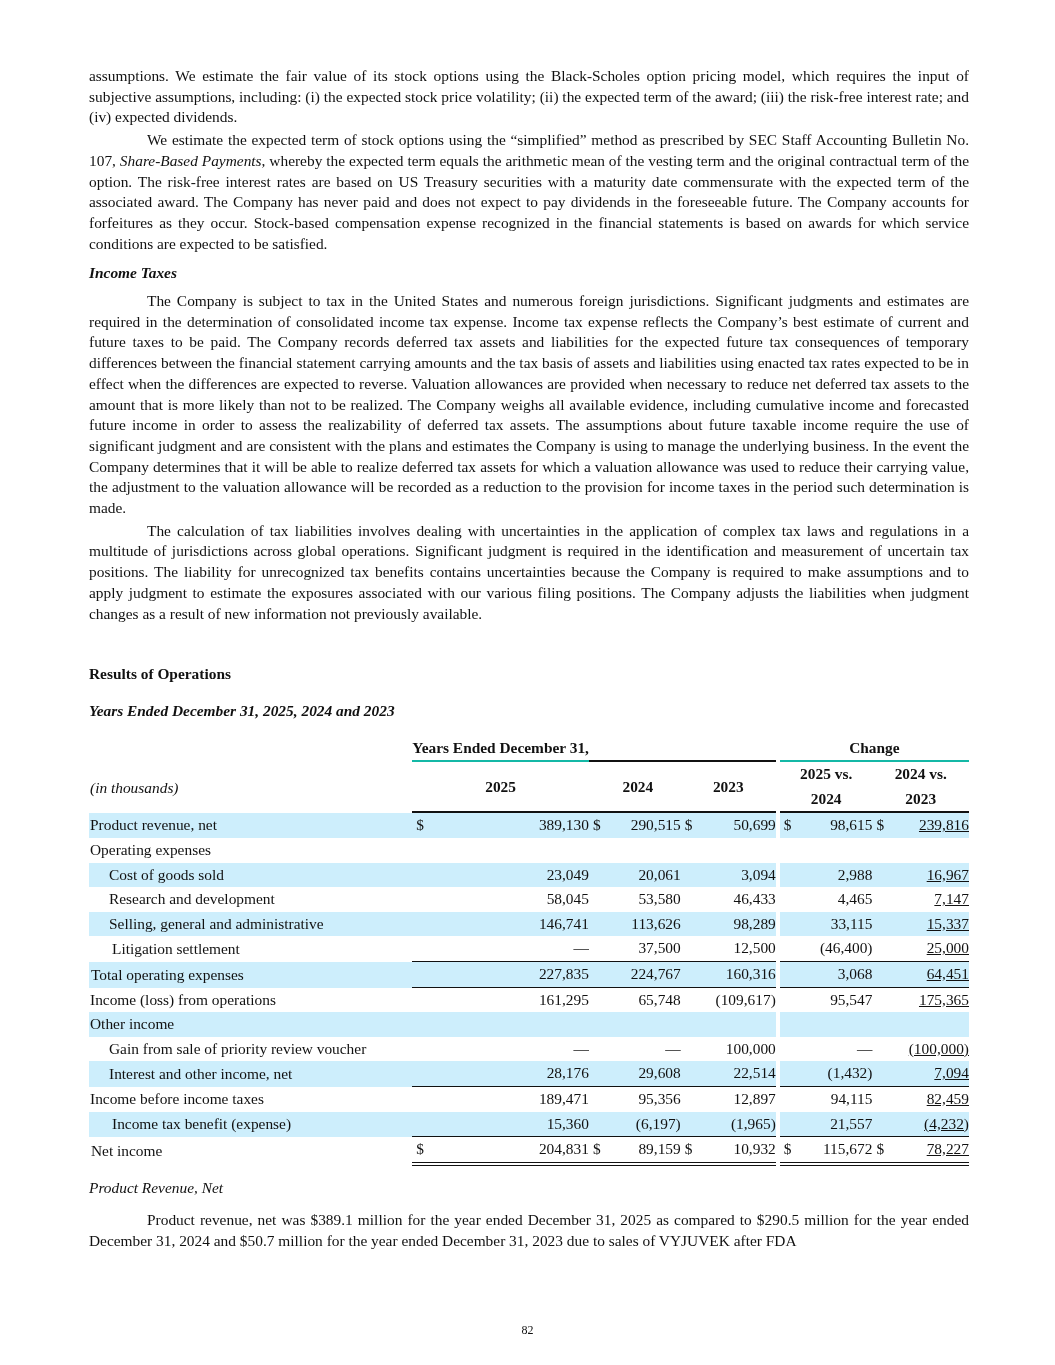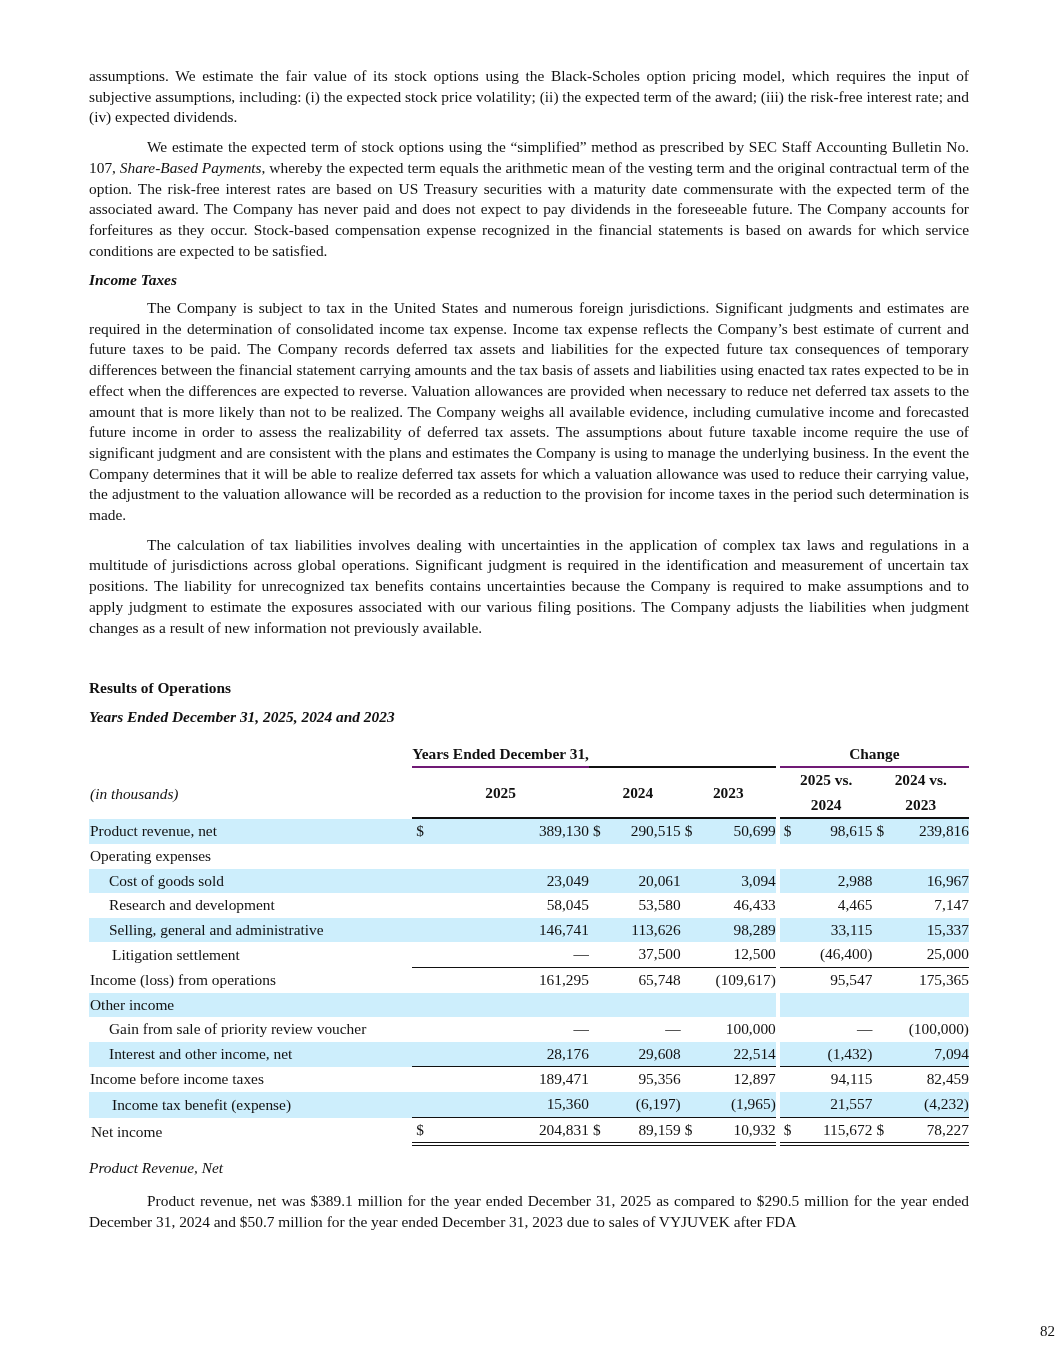--- a/index.html
+++ b/index.html
@@ -5,60 +5,60 @@
   html, body { margin: 0; padding: 0; background: #ffffff; }
   body {
     width: 1055px; height: 1365px; position: relative; overflow: hidden;
     font-family: "Liberation Serif", "DejaVu Serif", serif;
     color: #111;
     font-size: 15.4px;
   }
   .page { position: absolute; left: 89px; top: 66px; width: 880px; }
   p { margin: 0; line-height: 20.7px; text-align: justify; }
   .indent { text-indent: 58px; }
-  .para-gap { margin-top: 9px; }
+  .para-gap { margin-top: 2px; }
   .sub-head { font-weight: bold; font-style: italic; margin-top: 9px; line-height: 20.7px; }
   .sec-head { font-weight: bold; line-height: 20.7px; }
   .ital-head { font-weight: bold; font-style: italic; line-height: 20.7px; }
   .plain-ital { font-style: italic; line-height: 20.7px; }
   em { font-style: italic; }
 
   table.fin { border-collapse: separate; border-spacing: 0; width: 880px; margin-top: 14px; }
   table.fin td { padding: 0; height: 24.6px; line-height: 24.6px; vertical-align: middle; white-space: nowrap; }
   .hl td { background: #cdeefc; }
   .lab { width: 322px; padding-left: 1px !important; }
   .lab.i1 { padding-left: 20px !important; }
   .lab.i2 { padding-left: 23px !important; }
   .lab.i0b { padding-left: 2px !important; }
   .cur { width: 14px; text-align: left; padding-left: 4px !important; }
   .num { text-align: right; }
-  .c1 { width: 88px; } .c2 { width: 88px; } .c3 { width: 88px; margin-top: 44px; } .c4 { width: 88px; } .c5 { width: 90px; }
+  .c1 { width: 88px; } .c2 { width: 88px; } .c3 { width: 88px; margin-top: 44px; } .c4 { width: 88px; } .c5 { width: 90px; text-decoration: underline; }
   .gap { width: 6px; background: transparent !important; }
   .hdr-top td { font-weight: bold; height: 22px; line-height: 22px; text-align: center; }
-  .hdr-top .grp { border-bottom: 2px solid #701a75; }
+  .hdr-top .grp { border-bottom: 2px solid #14b8a6; }
   .hdr-bot td { font-weight: bold; height: 40px; line-height: 17px; vertical-align: bottom; text-align: center; padding-bottom: 2px; }
   .hdr-bot .yr { border-bottom: 2px solid #111; }
   .hdr-bot .lab { font-weight: normal; font-style: italic; text-align: left; }
   .ul td.u { border-bottom: 1.5px solid #111; }
   .dbl td.u { border-bottom: 4px double #111; }
-  .page-num { position: absolute; left: 0; width: 1055px; top: 1323px; text-align: right; font-size: 15px; }
+  .page-num { position: absolute; left: 0; width: 1055px; top: 1323px; text-align: center; font-size: 12px; }
 </style>
 </head>
 <body>
 
 <div class="page">
   <p>assumptions. We estimate the fair value of its stock options using the Black-Scholes option pricing model, which requires the input of subjective assumptions, including: (i) the expected stock price volatility; (ii) the expected term of the award; (iii) the risk-free interest rate; and (iv) expected dividends.</p>
   <p class="indent para-gap"><span>We estimate the expected term of stock options using the “simplified” method as prescribed by SEC Staff Accounting Bulletin No. 107, </span><em>Share-Based Payments</em><span>, whereby the expected term equals the arithmetic mean of the vesting term and the original contractual term of the option. The risk-free interest rates are based on US Treasury securities with a maturity date commensurate with the expected term of the associated award. The Company has never paid and does not expect to pay dividends in the foreseeable future. The Company accounts for forfeitures as they occur. Stock-based compensation expense recognized in the financial statements is based on awards for which service conditions are expected to be satisfied.</span></p>
 
   <div class="sub-head">Income Taxes</div>
   <p class="indent para-gap" style="margin-top:7px">The Company is subject to tax in the United States and numerous foreign jurisdictions. Significant judgments and estimates are required in the determination of consolidated income tax expense. Income tax expense reflects the Company’s best estimate of current and future taxes to be paid. The Company records deferred tax assets and liabilities for the expected future tax consequences of temporary differences between the financial statement carrying amounts and the tax basis of assets and liabilities using enacted tax rates expected to be in effect when the differences are expected to reverse. Valuation allowances are provided when necessary to reduce net deferred tax assets to the amount that is more likely than not to be realized. The Company weighs all available evidence, including cumulative income and forecasted future income in order to assess the realizability of deferred tax assets. The assumptions about future taxable income require the use of significant judgment and are consistent with the plans and estimates the Company is using to manage the underlying business. In the event the Company determines that it will be able to realize deferred tax assets for which a valuation allowance was used to reduce their carrying value, the adjustment to the valuation allowance will be recorded as a reduction to the provision for income taxes in the period such determination is made.</p>
   <p class="indent para-gap">The calculation of tax liabilities involves dealing with uncertainties in the application of complex tax laws and regulations in a multitude of jurisdictions across global operations. Significant judgment is required in the identification and measurement of uncertain tax positions. The liability for unrecognized tax benefits contains uncertainties because the Company is required to make assumptions and to apply judgment to estimate the exposures associated with our various filing positions. The Company adjusts the liabilities when judgment changes as a result of new information not previously available.</p>
 
   <div class="sec-head" style="margin-top:40px">Results of Operations</div>
-  <div class="ital-head" style="margin-top:8px">Years Ended December 31, 2025, 2024 and 2023</div>
+  <div class="ital-head" style="margin-top:16px">Years Ended December 31, 2025, 2024 and 2023</div>
 
   <table class="fin">
     <tbody>
         <tr class="hdr-top">
       <td class="lab"></td>
       <td class="grp" colspan="2"><span>Years Ended December 31,</span></td>
       <td class="grp" colspan="2" style="border-bottom:2px solid #111"></td>
       <td class="grp" colspan="2" style="border-bottom:2px solid #111"></td>
       <td class="gap"></td>
       <td class="grp" colspan="4"><span>Change</span></td>
@@ -151,20 +151,34 @@
           <td class="cur u"></td>
           <td class="num u c2">37,500</td>
           <td class="cur u"></td>
           <td class="num u c3">12,500</td>
           <td class="gap"></td>
           <td class="cur u"></td>
           <td class="num u c4">(46,400)</td>
           <td class="cur u"></td>
           <td class="num u c5">25,000</td>
         </tr>
+        <tr class="hl ul">
+          <td class="lab i0b">Total operating expenses</td>
+          <td class="cur u"></td>
+          <td class="num u c1">227,835</td>
+          <td class="cur u"></td>
+          <td class="num u c2">224,767</td>
+          <td class="cur u"></td>
+          <td class="num u c3">160,316</td>
+          <td class="gap"></td>
+          <td class="cur u"></td>
+          <td class="num u c4">3,068</td>
+          <td class="cur u"></td>
+          <td class="num u c5">64,451</td>
+        </tr>
         <tr>
           <td class="lab ">Income (loss) from operations</td>
           <td class="cur u"></td>
           <td class="num u c1">161,295</td>
           <td class="cur u"></td>
           <td class="num u c2">65,748</td>
           <td class="cur u"></td>
           <td class="num u c3">(109,617)</td>
           <td class="gap"></td>
           <td class="cur u"></td>

